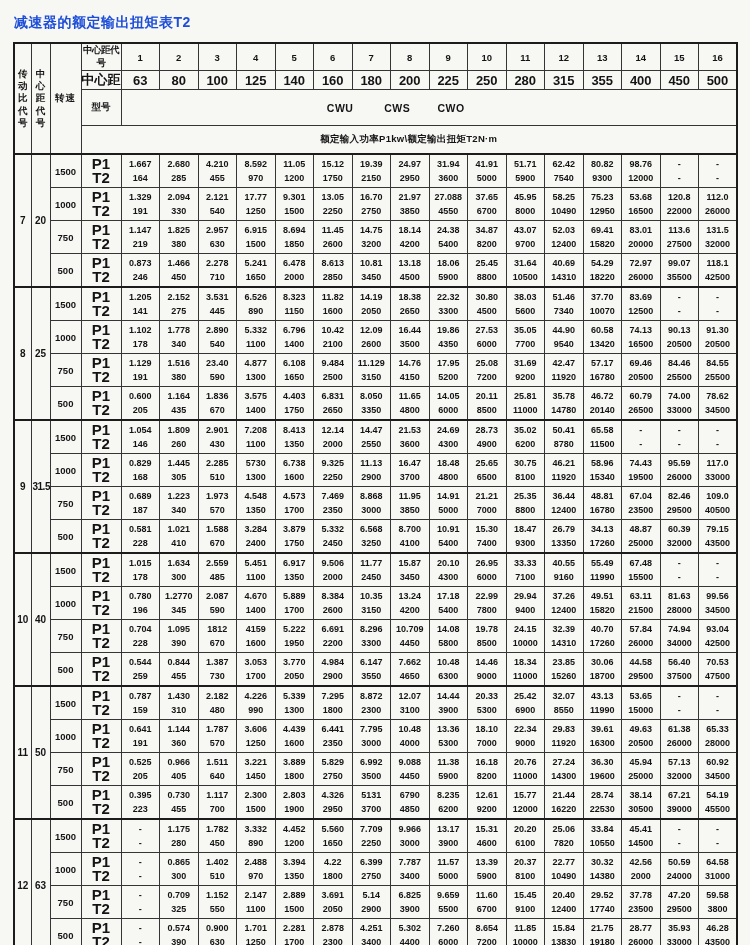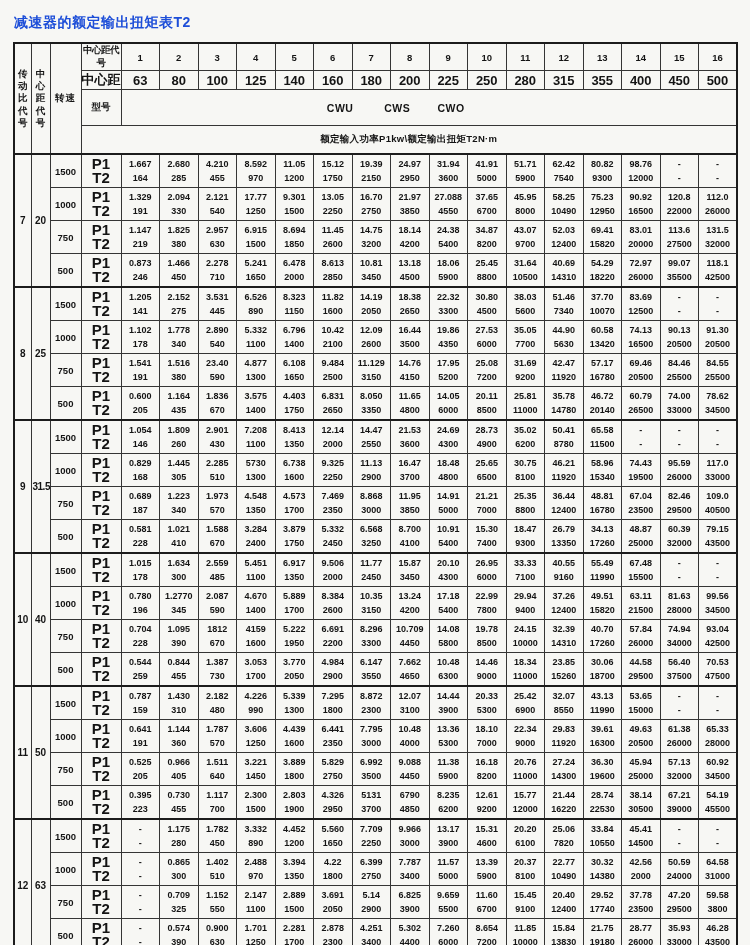--- a/index.html
+++ b/index.html
@@ -219,21 +219,21 @@
           </td>
           <td class="val">
             <div class="v">58.25</div>
             <div class="v">10490</div>
           </td>
           <td class="val">
             <div class="v">75.23</div>
             <div class="v">12950</div>
           </td>
           <td class="val">
-            <div class="v">90.92</div>
+            <div class="v">53.68</div>
             <div class="v">16500</div>
           </td>
           <td class="val">
             <div class="v">120.8</div>
             <div class="v">22000</div>
           </td>
           <td class="val">
             <div class="v">112.0</div>
             <div class="v">26000</div>
           </td>
@@ -498,21 +498,21 @@
           <td class="val">
             <div class="v">27.53</div>
             <div class="v">6000</div>
           </td>
           <td class="val">
             <div class="v">35.05</div>
             <div class="v">7700</div>
           </td>
           <td class="val">
             <div class="v">44.90</div>
-            <div class="v">5630</div>
+            <div class="v">9540</div>
           </td>
           <td class="val">
             <div class="v">60.58</div>
             <div class="v">13420</div>
           </td>
           <td class="val">
             <div class="v">74.13</div>
             <div class="v">16500</div>
           </td>
           <td class="val">
@@ -524,21 +524,21 @@
             <div class="v">20500</div>
           </td>
         </tr>
         <tr>
           <td class="speed">750</td>
           <td class="lab">
             <div class="v">P1</div>
             <div class="v">T2</div>
           </td>
           <td class="val">
-            <div class="v">1.541</div>
+            <div class="v">1.129</div>
             <div class="v">191</div>
           </td>
           <td class="val">
             <div class="v">1.516</div>
             <div class="v">380</div>
           </td>
           <td class="val">
             <div class="v">23.40</div>
             <div class="v">590</div>
           </td>

